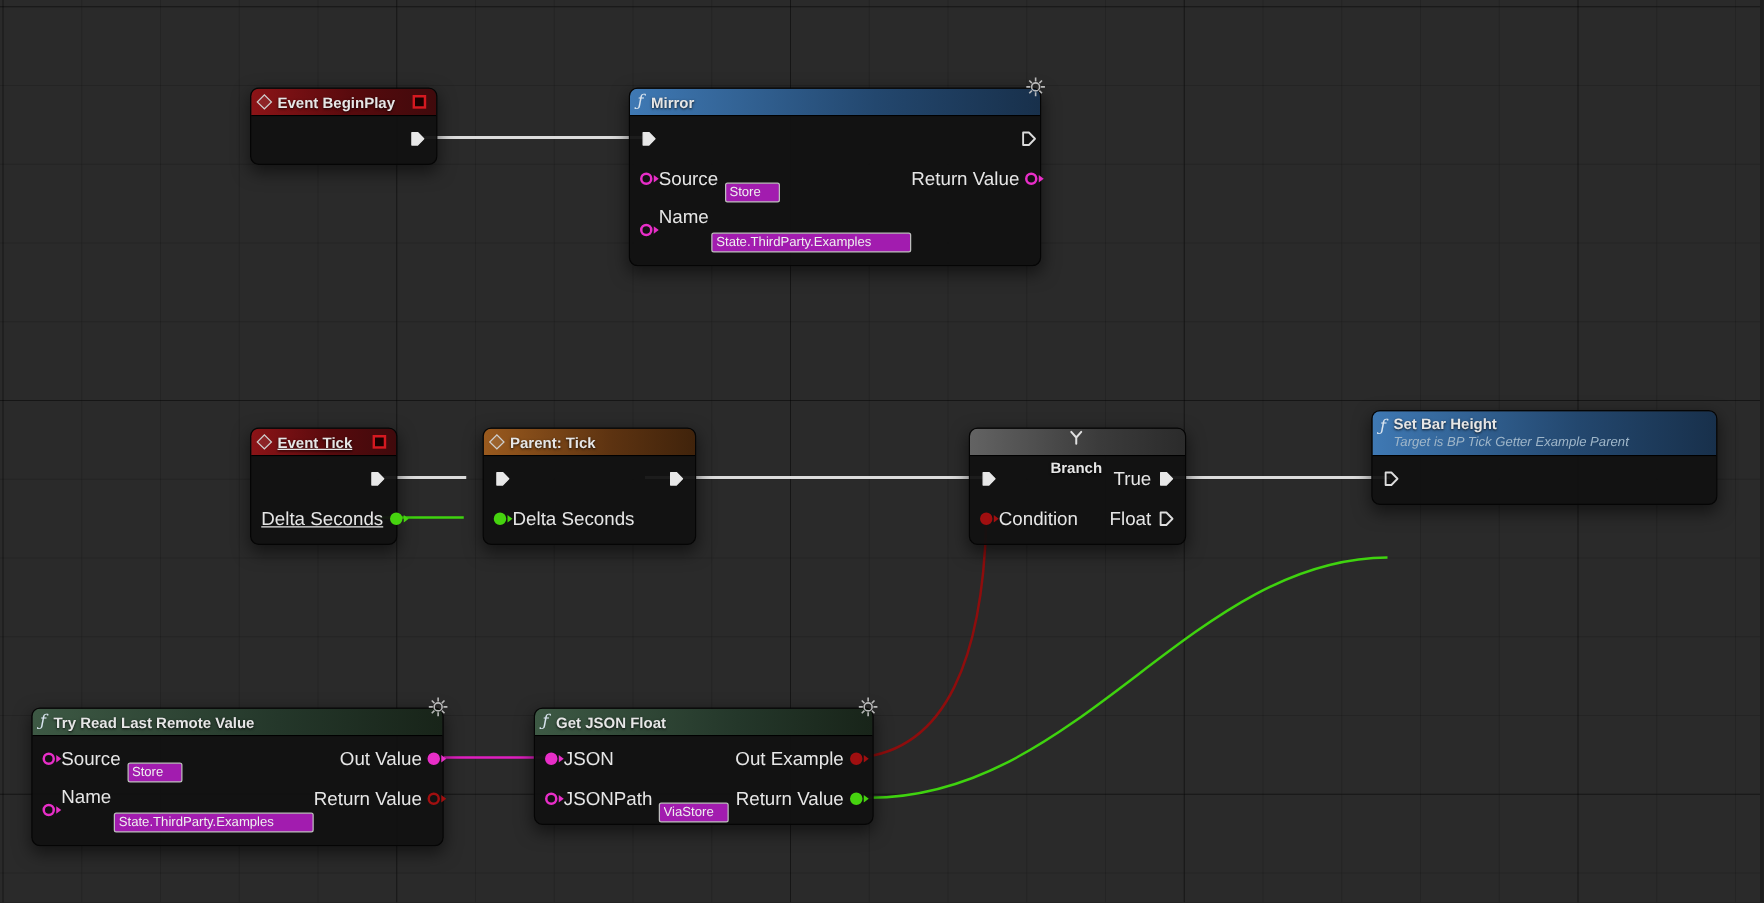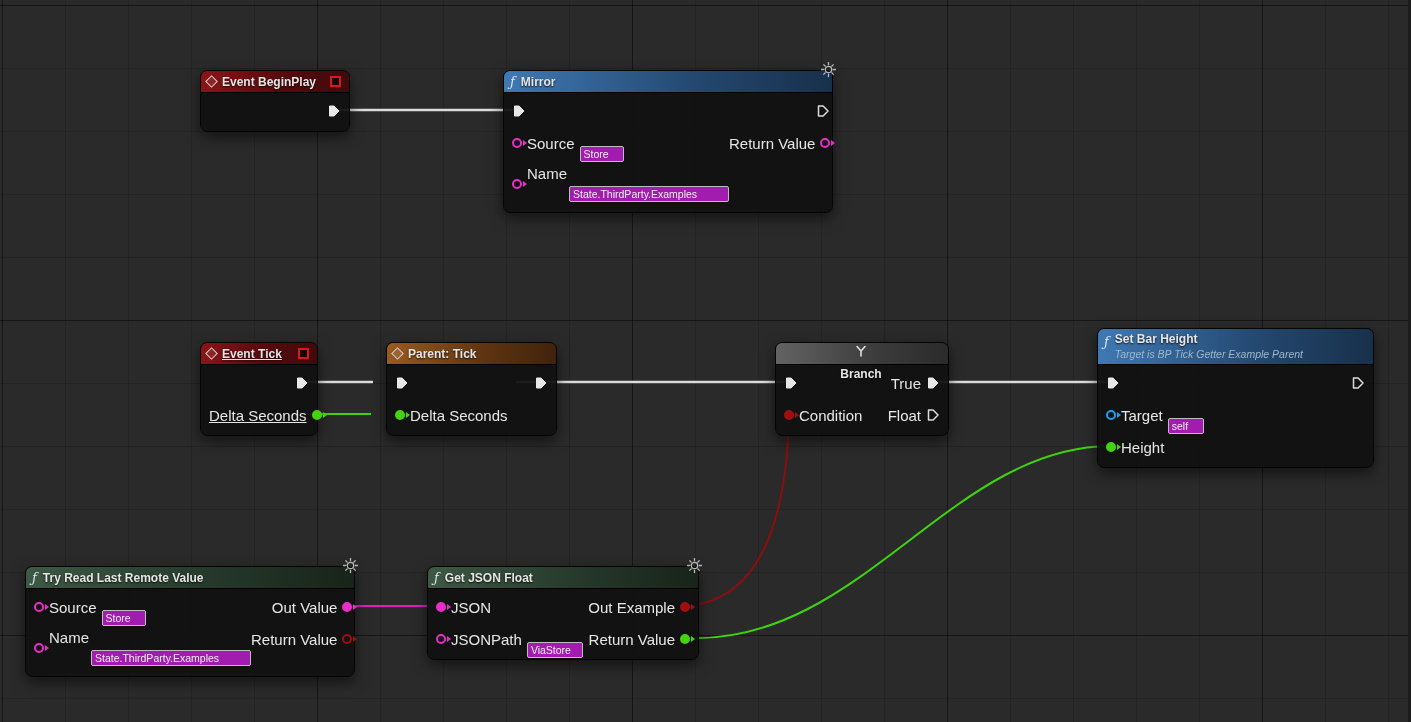--- a/index.html
+++ b/index.html
@@ -241,36 +241,20 @@
 
   <div class="node" style="left:1097px;top:328px;width:277px;">
     <div class="header h-func two">
       <span class="fn-icon" style="margin-top:3px;">ƒ</span>
       <div class="titles">
         <span class="title">Set Bar Height</span>
         <span class="subtitle">Target is BP Tick Getter Example Parent</span>
       </div>
     </div>
     <div class="body">
-      <div class="col col-in">
-        <div class="row">
-          <svg class="exec" width="14" height="14" viewBox="0 0 14 14">
-              <path d="M2.5 2h4.6L12 7l-4.9 5H2.5z" fill="#e8e8e8" stroke="#e8e8e8" stroke-linejoin="round"></path>
-            </svg>
-        </div>
-        <div class="row">
-          <span class="pin c-blue"></span>
-          <span class="lbl">Target</span>
-          <input class="field" style="width: 36px;" value="self">
-        </div>
-        <div class="row">
-          <span class="pin c-green connected"></span>
-          <span class="lbl">Height</span>
-        </div>
-      </div>
       <div class="col col-out">
         <div class="row">
           <svg class="exec" width="14" height="14" viewBox="0 0 14 14">
               <path d="M2.5 2h4.6L12 7l-4.9 5H2.5z" fill="none" stroke="#dcdcdc" stroke-width="1.5" stroke-linejoin="round"></path>
             </svg>
         </div>
       </div>
     </div>
   </div>
 

